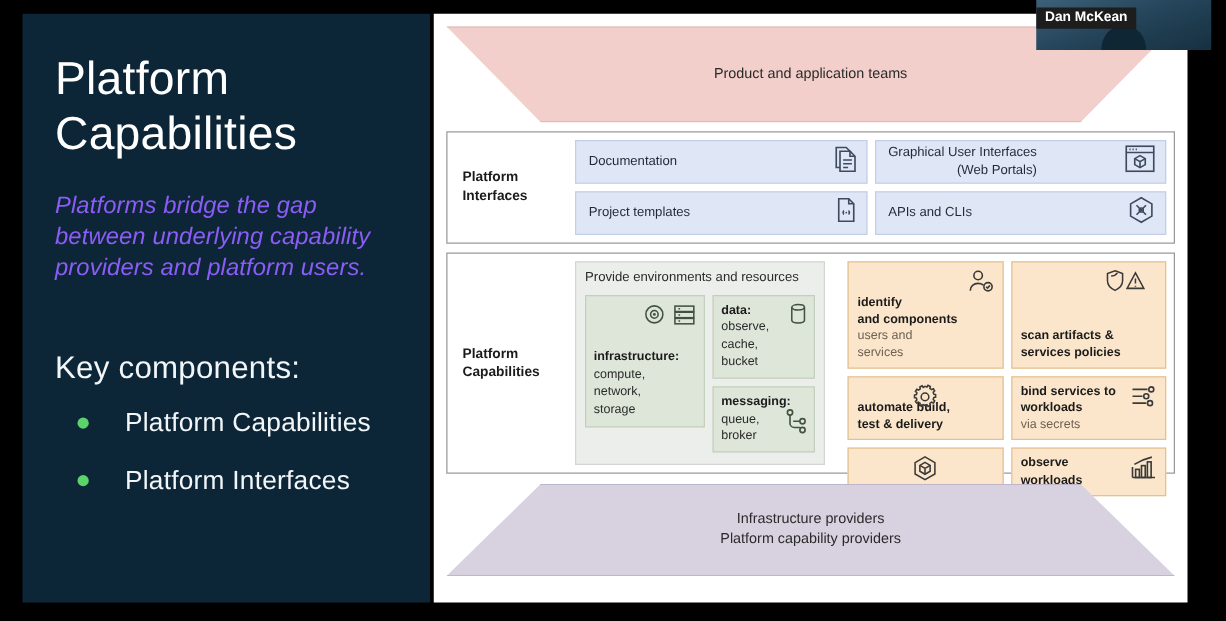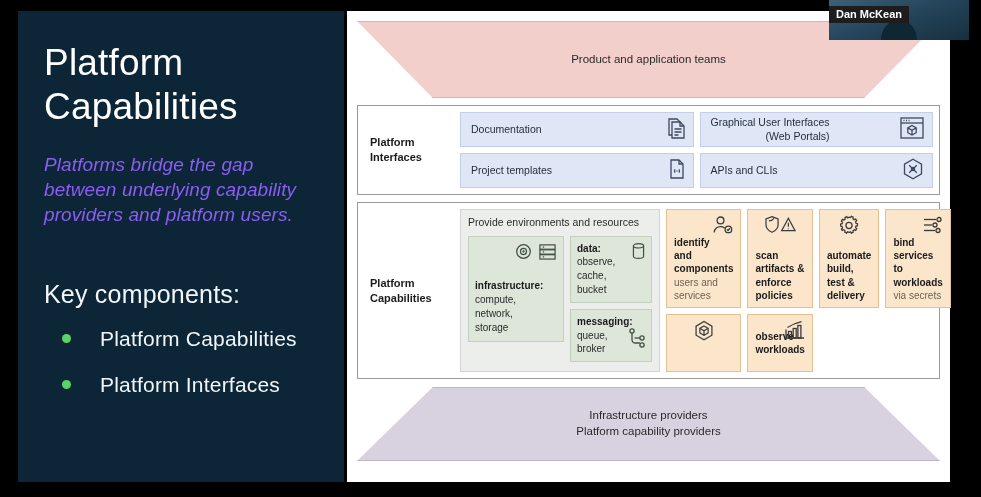--- a/index.html
+++ b/index.html
@@ -121,21 +121,21 @@
     border: 1px solid #c3cfe6;
     display: flex; align-items: center; justify-content: space-between;
     padding: 0 7px 0 10px;
     font-size: 10.5px;
     color: #1f2a3a;
     line-height: 1.3;
   }
   .iface-card .ico { flex: 0 0 auto; margin-left: 6px; }
 
   
-  .cap-body { display: flex; gap: 6px; padding: 6px; flex: 1 1 auto; }
+  .cap-body { display: flex; gap: 18px; padding: 6px; flex: 1 1 auto; }
   .env-box {
     flex: 0 0 200px;
     background: #eceeec;
     border: 1px solid #d2d5d2;
     padding: 6px 7px;
   }
   .env-title { font-size: 10.5px; color: #2b2b2b; line-height: 1.3; }
   .env-inner { display: flex; gap: 6px; margin-top: 6px; height: 106px; }
   .infra-box {
     flex: 1 1 0;
@@ -155,21 +155,21 @@
   }
   .green-card .corner-ico { position: absolute; right: 5px; top: 5px; }
   .green-card .msg-ico { position: absolute; right: 5px; bottom: 8px; }
   .kw { font-weight: bold; color: #1b1b1b; }
   .green-text { font-size: 10px; color: #2b2b2b; line-height: 1.38; }
 
   
   .orange-grid {
     flex: 1 1 auto;
     display: grid;
-    grid-template-columns: 1fr 1fr 1fr 1fr;
+    grid-template-columns: 1fr 1fr;
     grid-template-rows: 1fr 1fr;
     gap: 6px;
   }
   .orange-card {
     background: #fbe6cb;
     border: 1px solid #e3c193;
     padding: 5px 7px;
     position: relative;
     display: flex; flex-direction: column; justify-content: flex-end;
   }
@@ -396,21 +396,21 @@
             <span class="corner-ico" style="right:14px;">
               <svg width="34" height="21" viewBox="0 0 36 22" fill="none" stroke="#3a3a3a" stroke-width="1.3">
                 <path d="M8.5 1.6l6.4 2.4v6.1c0 4.1-3.3 6.7-6.4 8.1-3.1-1.4-6.4-4-6.4-8.1V4z"></path>
                 <path d="M5.2 6.1c2.4 0 4.4-1.4 5.3-2.7"></path>
                 <path d="M25.8 3.4l7.1 13.1H18.7z"></path>
                 <path d="M25.8 8.2v4.1M25.8 14.2v.9"></path>
               </svg>
             </span>
             <div>
               <div class="o-strong">scan artifacts &amp;</div>
-              <div class="o-strong">enforce policies</div>
+              <div class="o-strong">services policies</div>
             </div>
           </div>
 
           <div class="orange-card">
             <span class="corner-ico" style="right:auto;left:50%;transform:translateX(-50%);">
               <svg width="21" height="21" viewBox="0 0 22 22" fill="none" stroke="#3a3a3a" stroke-width="1.3">
                 <path d="M11 2.2l1.6.5.9-1.4 1.9 1-.3 1.6 1.4 1 1.5-.7 1.1 1.8-1.2 1.1.4 1.6 1.6.4v2.1l-1.6.4-.4 1.6 1.2 1.1-1.1 1.8-1.5-.7-1.4 1 .3 1.6-1.9 1-.9-1.4-1.6.5-1.6-.5-.9 1.4-1.9-1 .3-1.6-1.4-1-1.5.7L3 14.7l1.2-1.1-.4-1.6-1.6-.4V9.5l1.6-.4.4-1.6L3 6.4l1.1-1.8 1.5.7 1.4-1-.3-1.6 1.9-1 .9 1.4z"></path>
                 <circle cx="11" cy="11" r="3.2"></circle>
               </svg>
             </span>

